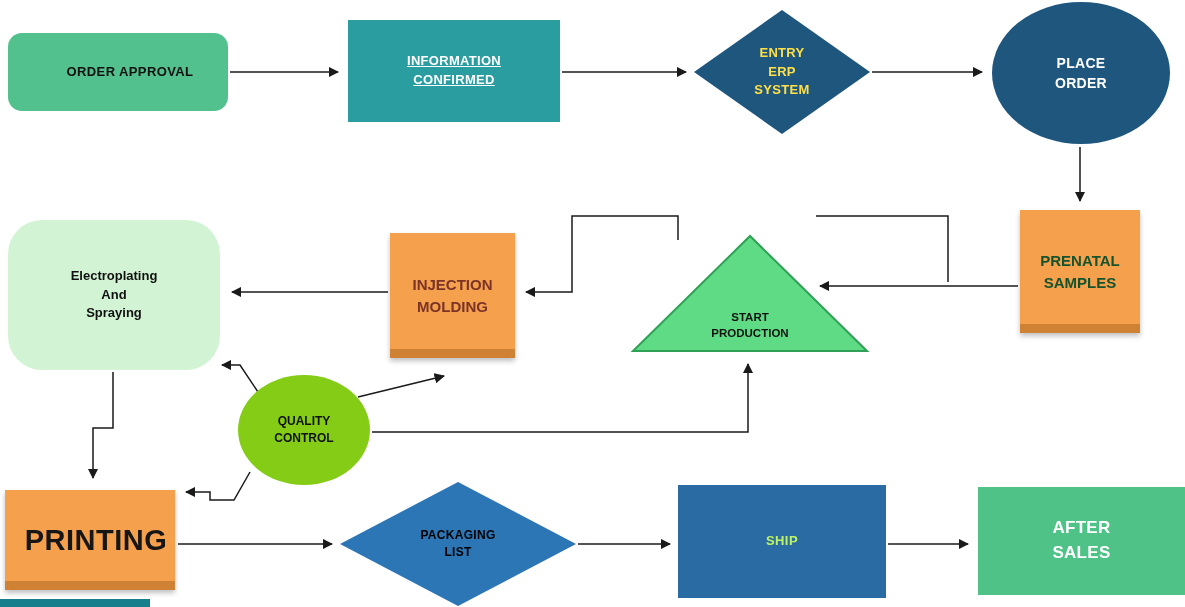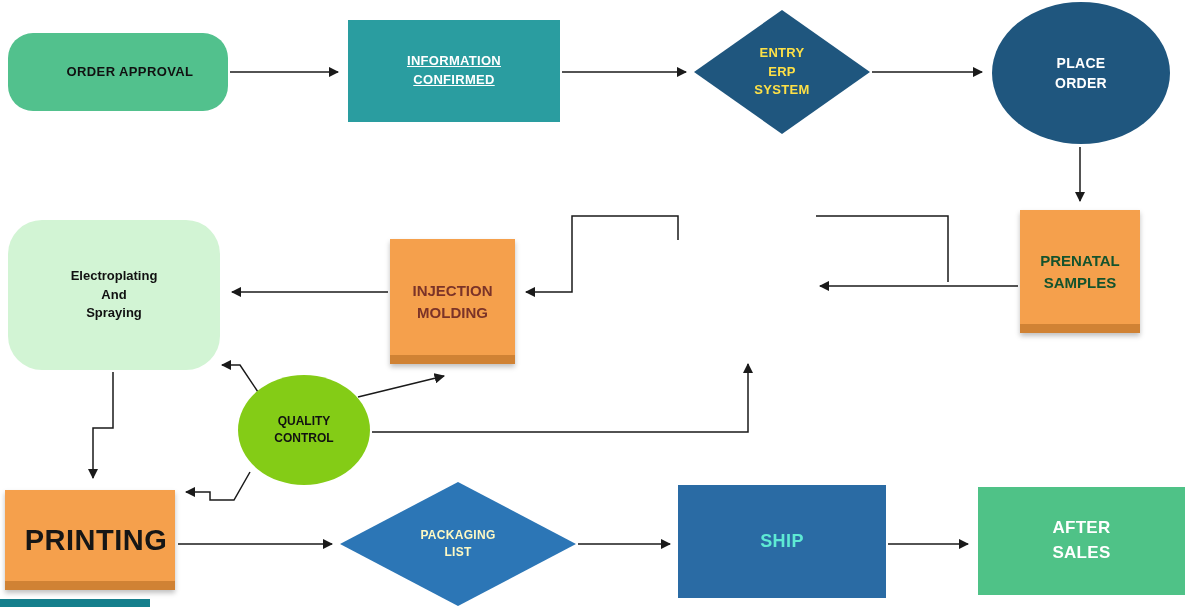--- a/index.html
+++ b/index.html
@@ -8,58 +8,58 @@
     width:1185px;
     height:607px;
     background:#ffffff;
     overflow:hidden;
     font-family:"Liberation Sans", sans-serif;
   }
   .node{position:absolute; display:flex; align-items:center; justify-content:center; box-sizing:border-box;}
   .lbl{white-space:pre-line; text-align:center; line-height:1.45;}
 
   
-  .rounded-green{left:8px; top:33px; width:220px; height:78px; background:#52C18D; border-radius:25px;padding-left:24px;}
+  .rounded-green{left:8px; top:33px; width:220px; height:78px; background:#52C18D; border-radius:14px;padding-left:24px;}
   .rounded-green .lbl{color:#111; font-size:13px; font-weight:600; letter-spacing:.4px;}
 
   .teal-rect{left:348px; top:20px; width:212px; height:102px; background:#2A9DA0;}
   .teal-rect .lbl{color:#fff; font-size:13px; font-weight:600; letter-spacing:.3px;text-decoration:underline;}
 
   .erp-diamond{left:694px; top:10px; width:176px; height:124px; background:#1F567E;
     clip-path:polygon(50% 0,100% 50%,50% 100%,0 50%);}
   .erp-diamond .lbl{color:#fde047; font-size:13px; font-weight:700; letter-spacing:.3px;}
 
   .order-ellipse{left:992px; top:2px; width:178px; height:142px; background:#1F567E; border-radius:50%;}
   .order-ellipse .lbl{color:#fff; font-size:14px; font-weight:700; letter-spacing:.3px;}
 
   .sticky{background:#F5A04C; box-shadow:0 3px 5px rgba(0,0,0,.25);}
   .sticky::after{content:""; position:absolute; left:0; right:0; bottom:0; height:9px; background:rgba(140,75,10,.35);}
   .prenatal{left:1020px; top:210px; width:120px; height:123px;}
   .prenatal .lbl{color:#14532d; font-size:15px; font-weight:700;}
-  .injection{left:390px; top:239px; width:125px; height:125px;}
+  .injection{left:390px; top:233px; width:125px; height:125px;}
   .injection .lbl{color:#7B3328; font-size:15px; font-weight:700;}
   .printing{left:5px; top:490px; width:170px; height:100px;padding-left:12px;}
   .printing .lbl{color:#161616; font-size:29px; font-weight:700; letter-spacing:.5px;}
 
   .electro{left:8px; top:220px; width:212px; height:150px; background:#D2F4D4; border-radius:34px;}
   .electro .lbl{color:#111; font-size:13px; font-weight:600;}
 
   .triangle-wrap{left:630px; top:233px; width:240px; height:121px;}
   .triangle-wrap svg{position:absolute; inset:0;}
   .triangle-wrap .lbl{position:absolute; left:0; right:0; bottom:12px; color:#111; font-size:11.5px; font-weight:700;}
 
   .qc-ellipse{left:238px; top:375px; width:132px; height:110px; background:#84cc16; border-radius:50%;}
   .qc-ellipse .lbl{color:#111; font-size:12px; font-weight:700;}
 
   .pack-diamond{left:340px; top:482px; width:236px; height:124px; background:#2C76B6;
     clip-path:polygon(50% 0,100% 50%,50% 100%,0 50%);}
-  .pack-diamond .lbl{color:#fef9c3; font-size:12px; font-weight:700; letter-spacing:.3px;}
+  .pack-diamond .lbl{color:#000000; font-size:12px; font-weight:700; letter-spacing:.3px;}
 
   .ship-rect{left:678px; top:485px; width:208px; height:113px; background:#2A6BA4;}
-  .ship-rect .lbl{color:#5eead4; font-size:18px; font-weight:700; letter-spacing:.4px;}
+  .ship-rect .lbl{color:#bef264; font-size:13px; font-weight:700; letter-spacing:.4px;}
 
   .after-rect{left:978px; top:487px; width:207px; height:108px; background:#4FC287;}
   .after-rect .lbl{color:#fff; font-size:17px; font-weight:700; letter-spacing:.3px;text-align:right;}
 
   .bottom-strip{position:absolute; left:0; top:599px; width:150px; height:8px; background:#157F8C;}
 
   .edges-layer{position:absolute; inset:0; pointer-events:none;}
 </style>
 </head>
 <body>
@@ -110,20 +110,27 @@
   <div class="node order-ellipse">
     <div class="lbl">PLACE
 ORDER</div>
   </div>
 
   <div class="node sticky prenatal">
     <div class="lbl">PRENATAL
 SAMPLES</div>
   </div>
 
+  <div class="node triangle-wrap">
+    <svg width="240" height="121" viewBox="0 0 240 121">
+      <polygon points="120,3 237,118 3,118" fill="#5EDB84" stroke="#2FA055" stroke-width="2"></polygon>
+    </svg>
+    <div class="lbl">START
+PRODUCTION</div>
+  </div>
 
   <div class="node sticky injection">
     <div class="lbl">INJECTION
 MOLDING</div>
   </div>
 
   <div class="node electro">
     <div class="lbl">Electroplating
 And
 Spraying</div>

